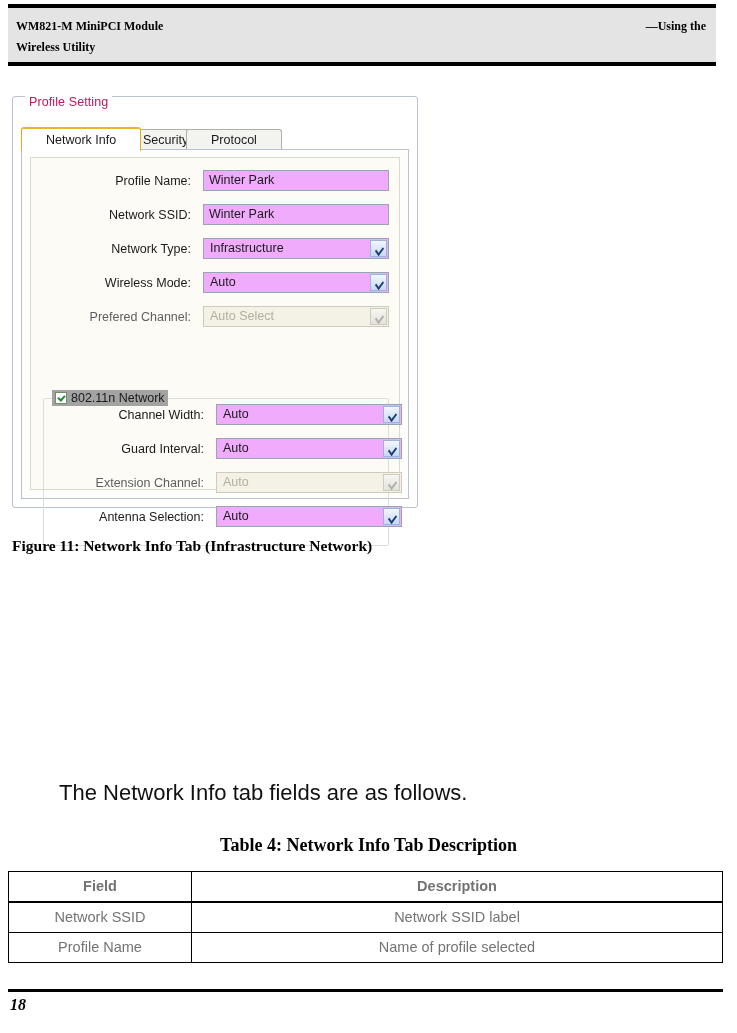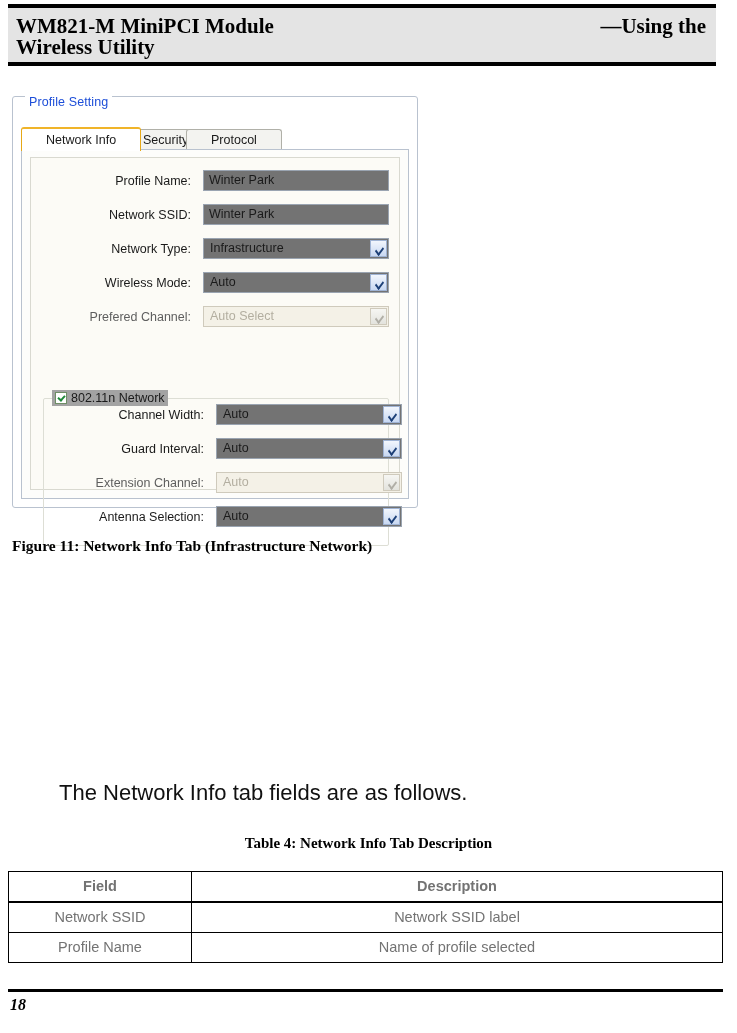--- a/index.html
+++ b/index.html
@@ -27,21 +27,21 @@
     border-top: 4px solid #000;
     border-bottom: 4px solid #000;
     box-sizing: border-box;
   }
   .hdr-inner {
     position: relative;
     width: 100%;
     height: 100%;
     font-family: "Liberation Serif", serif;
     font-weight: bold;
-    font-size: 21px;
+    font-size: 12px;
     line-height: 21px;
   }
   .hdr-left {
     position: absolute;
     left: 8px;
     top: 8px;
     width: 420px;
   }
   .hdr-right {
     position: absolute;
@@ -72,21 +72,21 @@
     background: #ffffff;
     box-sizing: border-box;
   }
   .groupbox-legend {
     position: absolute;
     left: 12px;
     top: -2px;
     background: #ffffff;
     padding: 0 4px;
     font-size: 12.5px;
-    color: #1d4ed8;
+    color: #be185d;
     letter-spacing: 0.1px;
     white-space: nowrap;
   }
 
   
   .tabstrip {
     position: absolute;
     left: 8px;
     top: 30px;
     height: 23px;
@@ -164,21 +164,21 @@
     white-space: nowrap;
   }
   .row .lbl.dim { color: #5e5e5e; }
   .ctl {
     position: absolute;
     left: 172px;
     top: 4px;
     width: 186px;
     height: 21px;
     border: 1px solid #9aa4b1;
-    background: #737373;
+    background: #f0abfc;
     box-sizing: border-box;
   }
   .ctl .val {
     position: absolute;
     left: 5px;
     top: 2px;
     font-size: 12.5px;
     color: #1a1a1a;
     white-space: nowrap;
   }
@@ -289,21 +289,21 @@
 
   
   .table-title {
     position: absolute;
     left: 0;
     top: 835px;
     width: 737px;
     text-align: center;
     font-family: "Liberation Serif", serif;
     font-weight: bold;
-    font-size: 15px;
+    font-size: 18px;
   }
 
   
   table.data {
     position: absolute;
     left: 8px;
     top: 871px;
     width: 715px;
     border-collapse: collapse;
     font-size: 14.5px;

